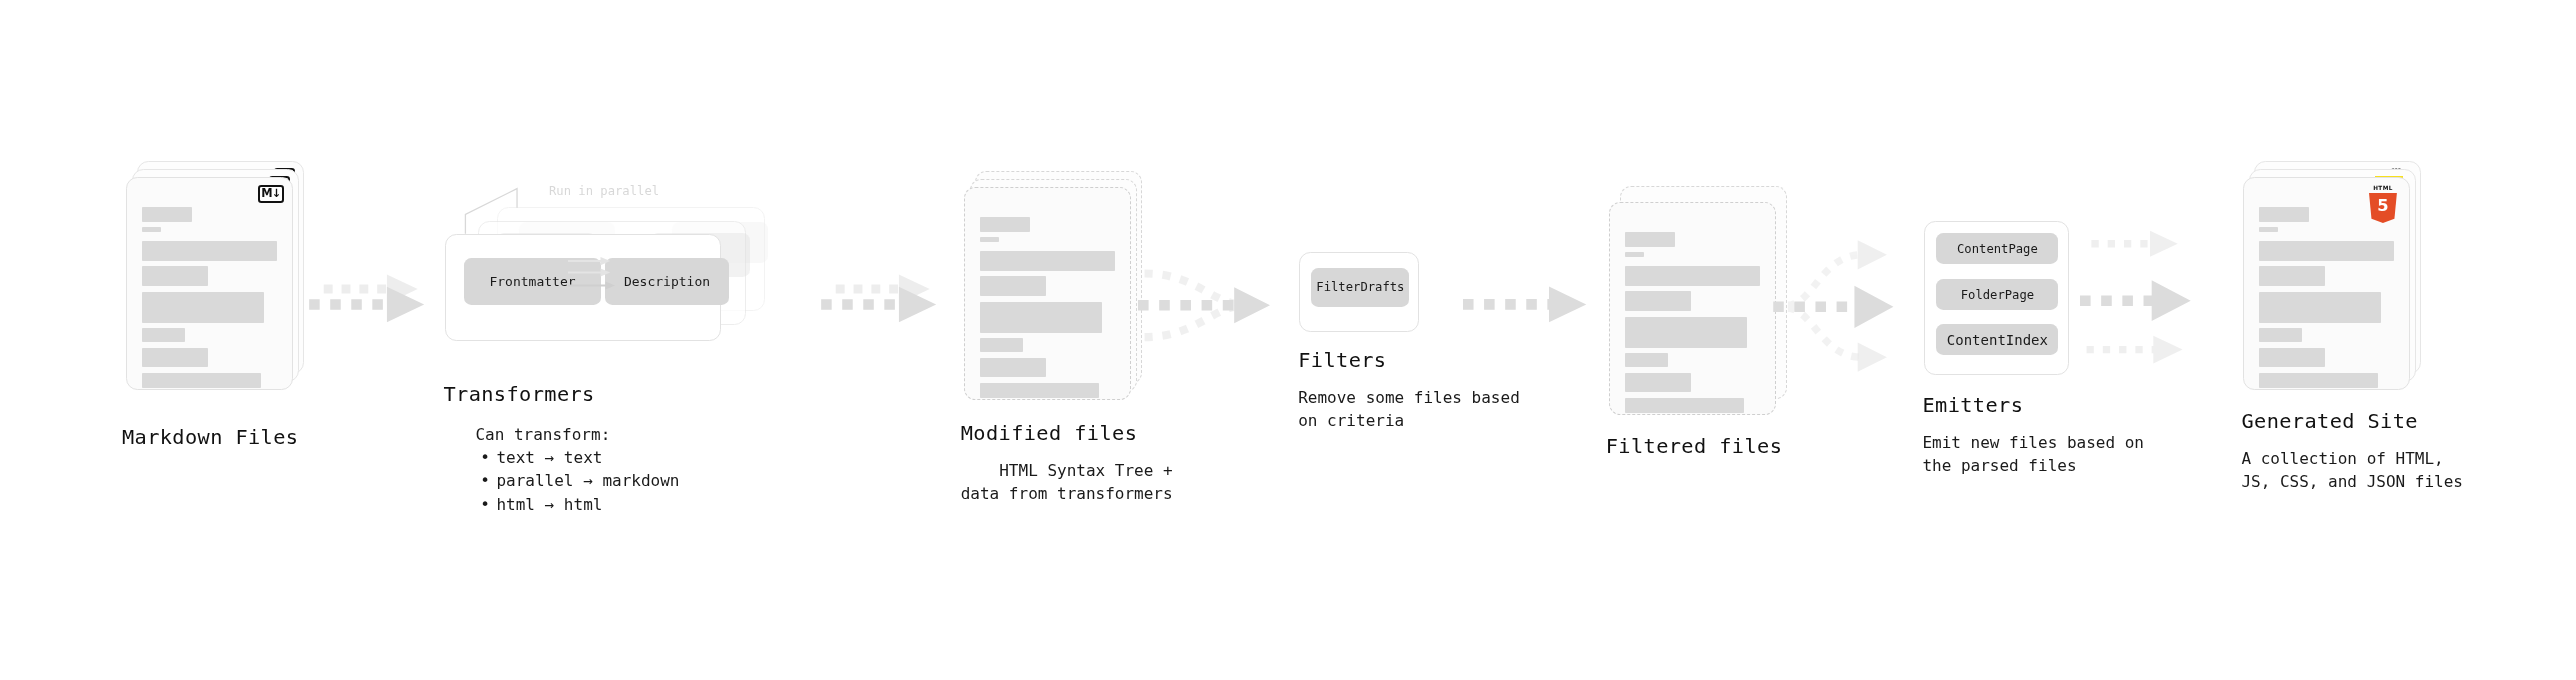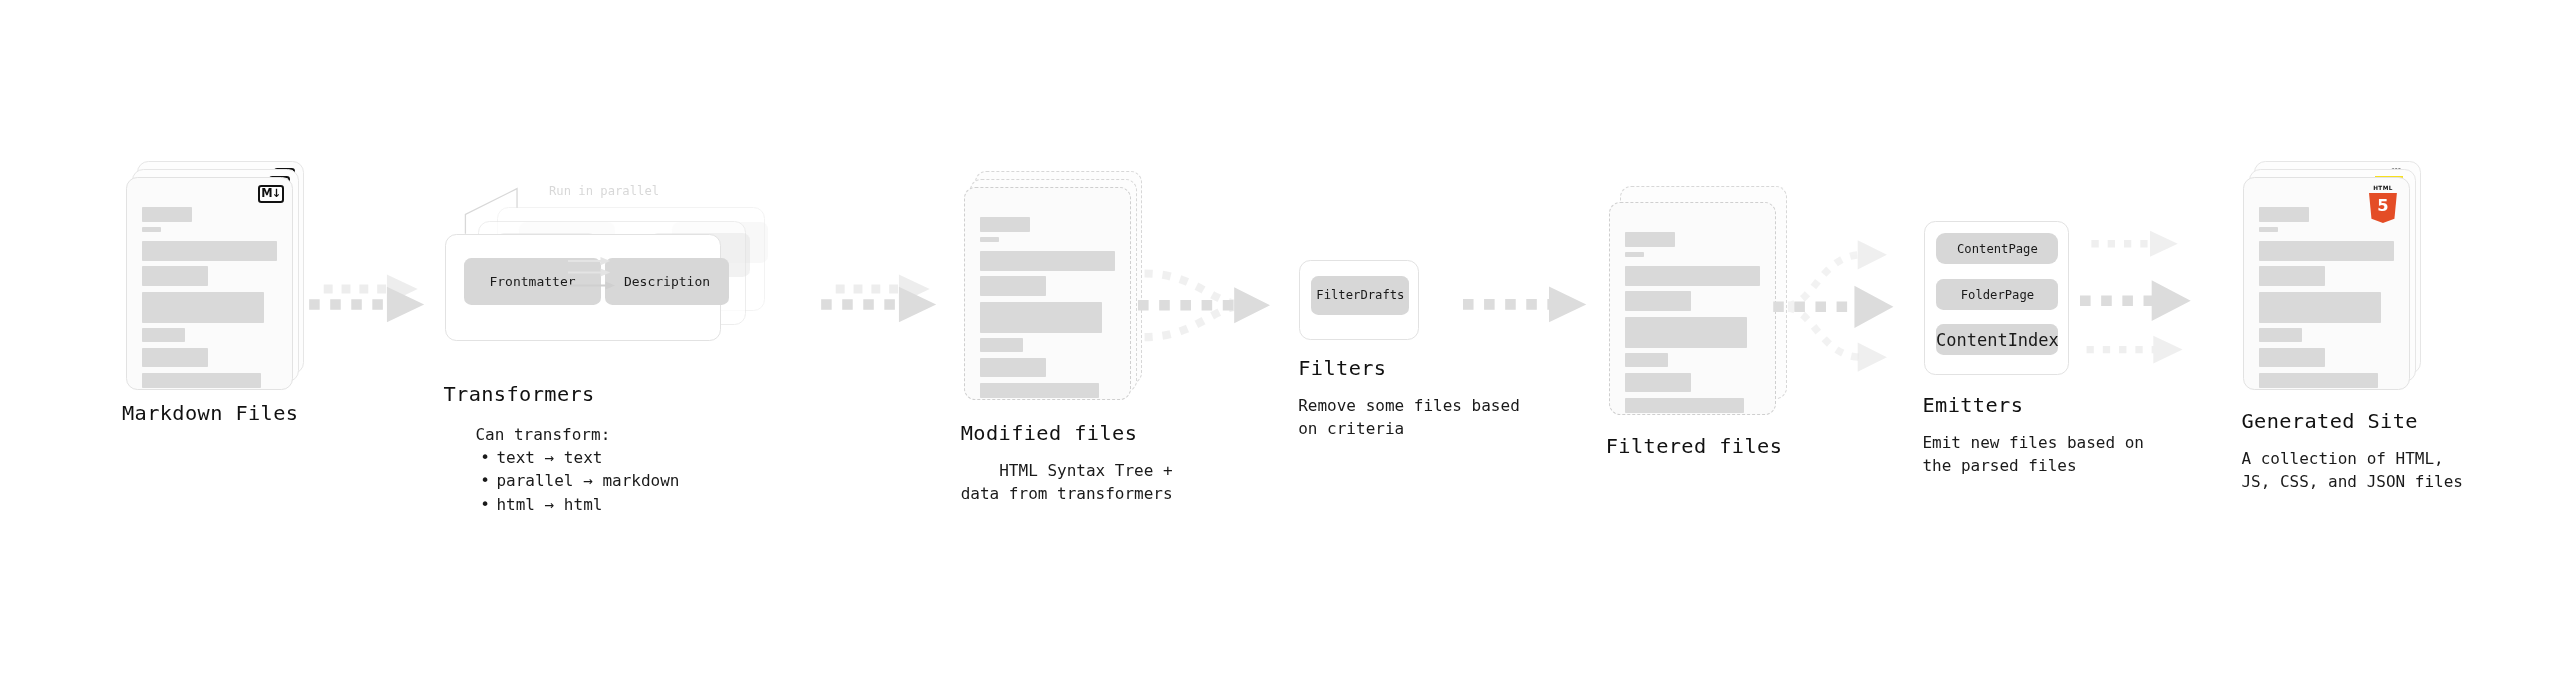--- a/index.html
+++ b/index.html
@@ -154,21 +154,21 @@
           <div class="bar" style="width:19.5px;height:4.9px;margin-bottom:9px;"></div>
           <div class="bar" style="width:100%;height:19.5px;"></div>
           <div class="bar" style="width:49%;height:19.5px;"></div>
           <div class="bar" style="width:90%;height:31px;"></div>
           <div class="bar" style="width:32%;height:14px;"></div>
           <div class="bar" style="width:49%;height:19.5px;"></div>
           <div class="bar" style="width:88%;height:14.6px;"></div>
         </div>
       </div>
     </div>
-    <div class="title" style="position:absolute;left:-4.1px;top:224px;">Markdown Files</div>
+    <div class="title" style="position:absolute;left:-4.1px;top:248px;">Markdown Files</div>
   </div>
 
   <svg class="stage" style="left:309px;top:268px;" width="138" height="81" viewBox="0 0 170 100">
     <g opacity="0.5">
       <line x1="18" y1="26" x2="100" y2="26" stroke="#dcdcdc" stroke-width="11" stroke-dasharray="11 11"></line>
       <polygon points="96,8 134,26 96,44" fill="#dcdcdc"></polygon>
     </g>
     <g>
       <line x1="0" y1="45" x2="100" y2="45" stroke="#dcdcdc" stroke-width="13" stroke-dasharray="13 13"></line>
       <polygon points="96,23 142,45 96,67" fill="#dcdcdc"></polygon>
@@ -264,21 +264,21 @@
     <g opacity="0.45" fill="none" stroke="#e0e0e0" stroke-width="10" stroke-dasharray="10 12">
       <path d="M8 14 C 70 14, 90 50, 126 52"></path>
       <path d="M8 92 C 70 92, 90 56, 126 54"></path>
     </g>
     <g>
       <line x1="0" y1="53" x2="120" y2="53" stroke="#dcdcdc" stroke-width="13" stroke-dasharray="13 13"></line>
       <polygon points="118,31 162,53 118,75" fill="#dcdcdc"></polygon>
     </g>
   </svg>
 
-  <div class="stage" style="left:1299px;top:260px;">
+  <div class="stage" style="left:1299px;top:252px;">
     <div class="proc" style="width:120px;height:80px;">
       <div class="chip" style="position:absolute;left:11.4px;top:14.6px;width:98px;height:39px;font-size:12.2px;">
         <span>FilterDrafts</span>
       </div>
     </div>
     <div class="title" style="position:absolute;left:-0.8px;top:96px;">Filters</div>
     <div class="sub" style="position:absolute;left:-0.8px;top:134px;">
       <div>Remove some files based</div>
       <div>on criteria</div>
     </div>
@@ -318,27 +318,27 @@
       <polygon points="104,130 140,148 104,166" fill="#dcdcdc"></polygon>
     </g>
     <g>
       <line x1="0" y1="86" x2="104" y2="86" stroke="#dcdcdc" stroke-width="13" stroke-dasharray="13 13"></line>
       <polygon points="100,60 148,86 100,112" fill="#dcdcdc"></polygon>
     </g>
   </svg>
 
   <div class="stage" style="left:1924px;top:221px;">
     <div class="proc" style="width:145px;height:154px;">
-      <div class="chip" style="position:absolute;left:11.4px;top:11.4px;width:122px;height:31px;font-size:12.2px;border-radius:9px;">
+      <div class="chip" style="position:absolute;left:11.4px;top:11.4px;width:122px;height:31px;font-size:12.2px;">
         <span>ContentPage</span>
       </div>
       <div class="chip" style="position:absolute;left:11.4px;top:57px;width:122px;height:31px;font-size:12.2px;">
         <span>FolderPage</span>
       </div>
-      <div class="chip" style="position:absolute;left:11.4px;top:102px;width:122px;height:31px;font-size:17px;">
+      <div class="chip" style="position:absolute;left:11.4px;top:102px;width:122px;height:31px;font-size:14px;">
         <span>ContentIndex</span>
       </div>
     </div>
     <div class="title" style="position:absolute;left:-1.6px;top:172px;">Emitters</div>
     <div class="sub" style="position:absolute;left:-1.6px;top:210px;">
       <div>Emit new files based on</div>
       <div>the parsed files</div>
     </div>
   </div>
 

